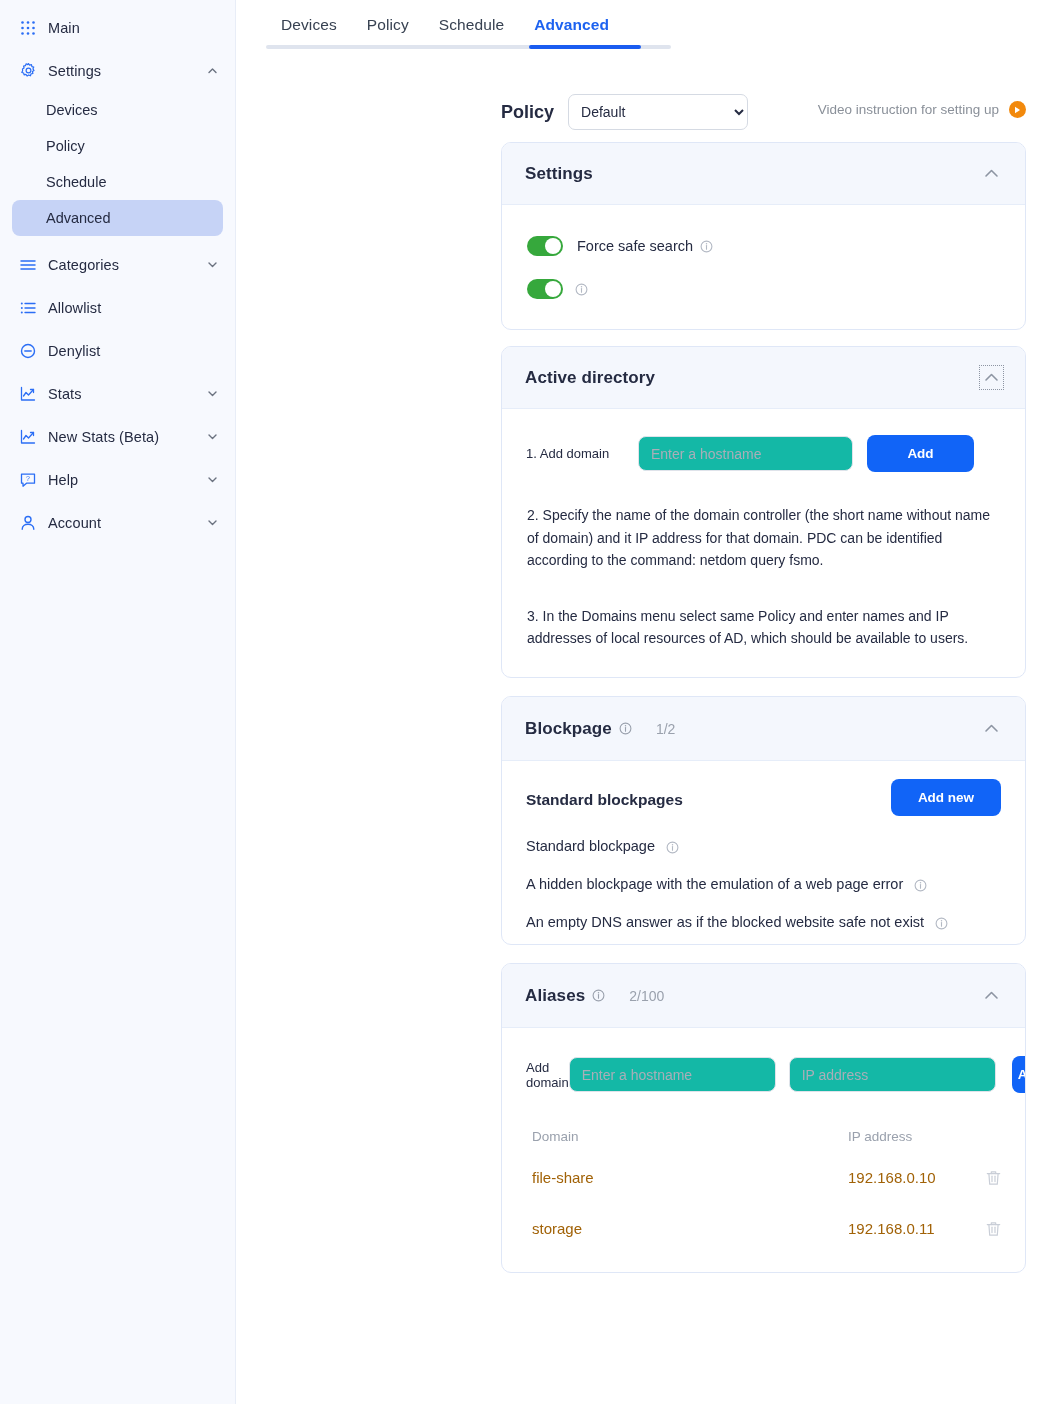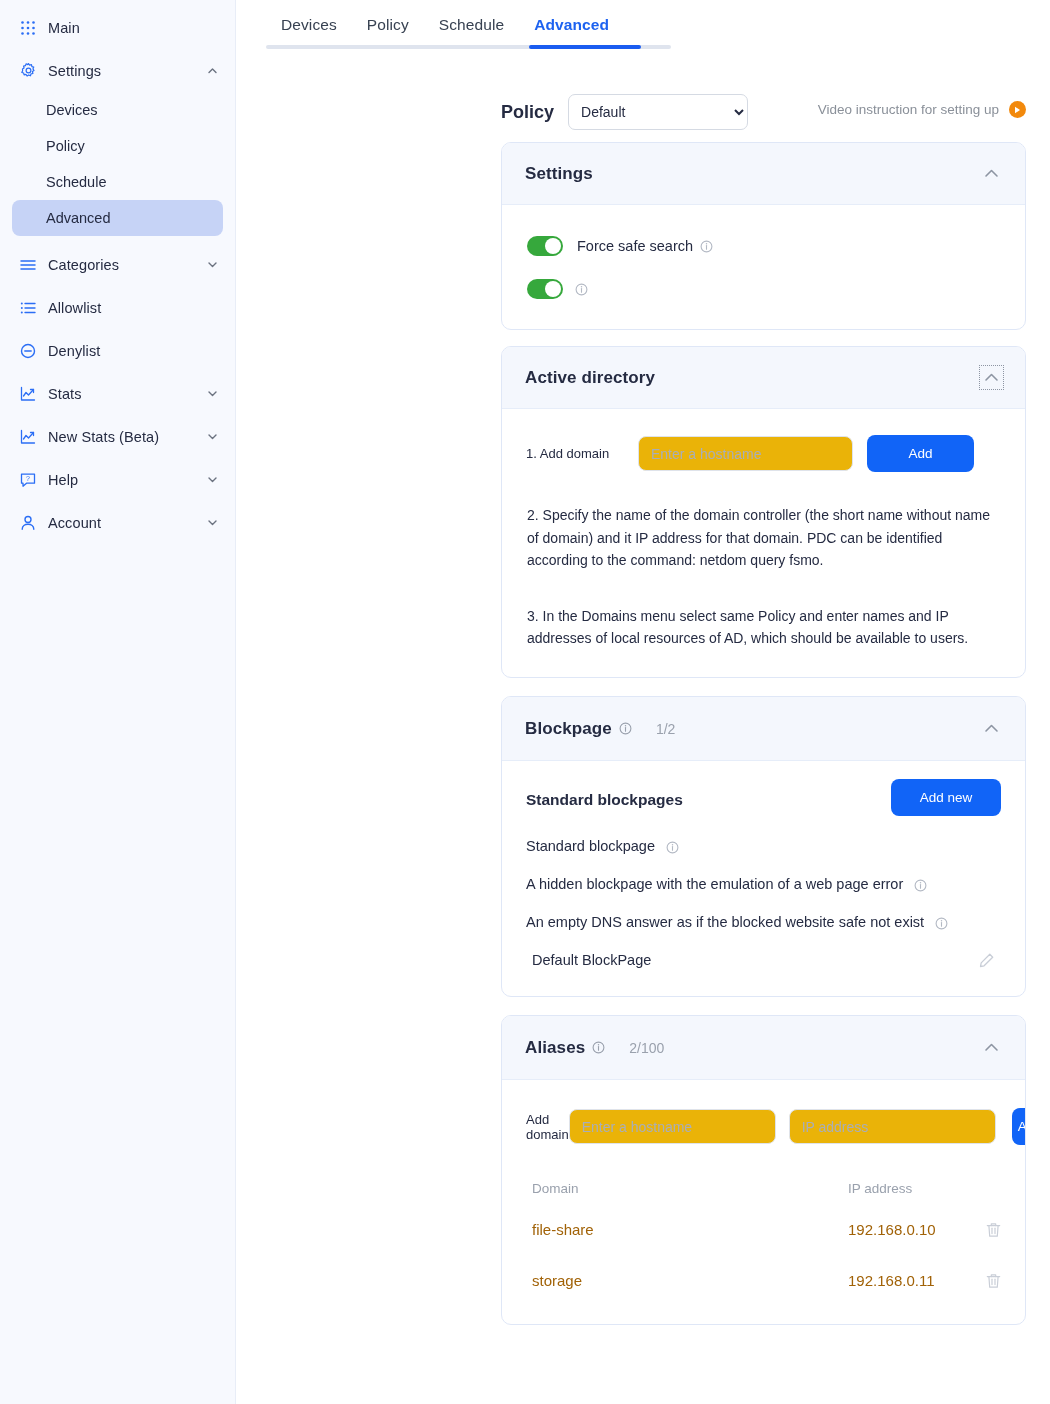--- a/index.html
+++ b/index.html
@@ -116,27 +116,27 @@
     content:""; position:absolute; top:2px; right:2px;
     width:16px; height:16px; border-radius:50%; background:#fff;
   }
   .toggle-label { margin-left:14px; font-size:14.5px; color:#252b42; line-height:1.55; }
 
   
   .form-row { display:flex; align-items:center; }
   .inline-label { font-size:13px; color:#252b42; }
   .tinput {
     height:34px; border:1px solid #dfe3ea; border-radius:8px;
-    background:#eab308; padding:0 12px; font-size:14px;
+    background:#14b8a6; padding:0 12px; font-size:14px;
     font-family:"Liberation Sans", sans-serif; color:#252b42; outline:none;
   }
   .tinput::placeholder { color:#a9aeb8; }
   .btn-primary {
     background:#1164f7; color:#fff; border:none; border-radius:8px;
-    height:37px; font-size:13.5px; font-weight:400; cursor:pointer;
+    height:37px; font-size:13.5px; font-weight:700; cursor:pointer;
     font-family:"Liberation Sans", sans-serif;
   }
   .para { font-size:14px; color:#252b42; line-height:1.58; margin:22px 0 0 1px; max-width:705px; }
 
   .sub-head { font-size:15.5px; font-weight:700; color:#252b42; }
   .bp-opt { font-size:14.5px; color:#252b42; margin-top:22px; }
 
   .bp-item-row {
     display:flex; align-items:center; height:44px;
     margin-top:8px; padding:0 6px 0 6px;
@@ -444,28 +444,20 @@
           <span class="info-ico">
             <svg width="13" height="13" viewBox="0 0 13 13" fill="none" stroke="#b3b9c4" stroke-width="1.1">
                 <circle cx="6.5" cy="6.5" r="5.4"></circle>
                 <line x1="6.5" y1="5.6" x2="6.5" y2="9.2" stroke-linecap="round"></line>
                 <circle cx="6.5" cy="3.7" r=".75" fill="#b3b9c4" stroke="none"></circle>
               </svg>
           </span>
         </div>
 
 
-        <div class="bp-item-row">
-          <span class="bp-item-name">Default BlockPage</span>
-          <span class="icon-btn">
-            <svg width="17" height="17" viewBox="0 0 17 17" fill="none" stroke="#c9ced7" stroke-width="1.3" stroke-linejoin="round" stroke-linecap="round">
-              <path d="M11.8 2.3l2.9 2.9-8.6 8.6-3.6.7.7-3.6z"></path>
-            </svg>
-          </span>
-        </div>
       </div>
     </section>
 
     <section class="card">
       <div class="card-head" style="height:64px;">
         <span class="card-title">Aliases</span>
         <span class="info-ico">
           <svg width="13" height="13" viewBox="0 0 13 13" fill="none" stroke="#9aa1ad" stroke-width="1.1">
               <circle cx="6.5" cy="6.5" r="5.4"></circle>
               <line x1="6.5" y1="5.6" x2="6.5" y2="9.2" stroke-linecap="round"></line>

